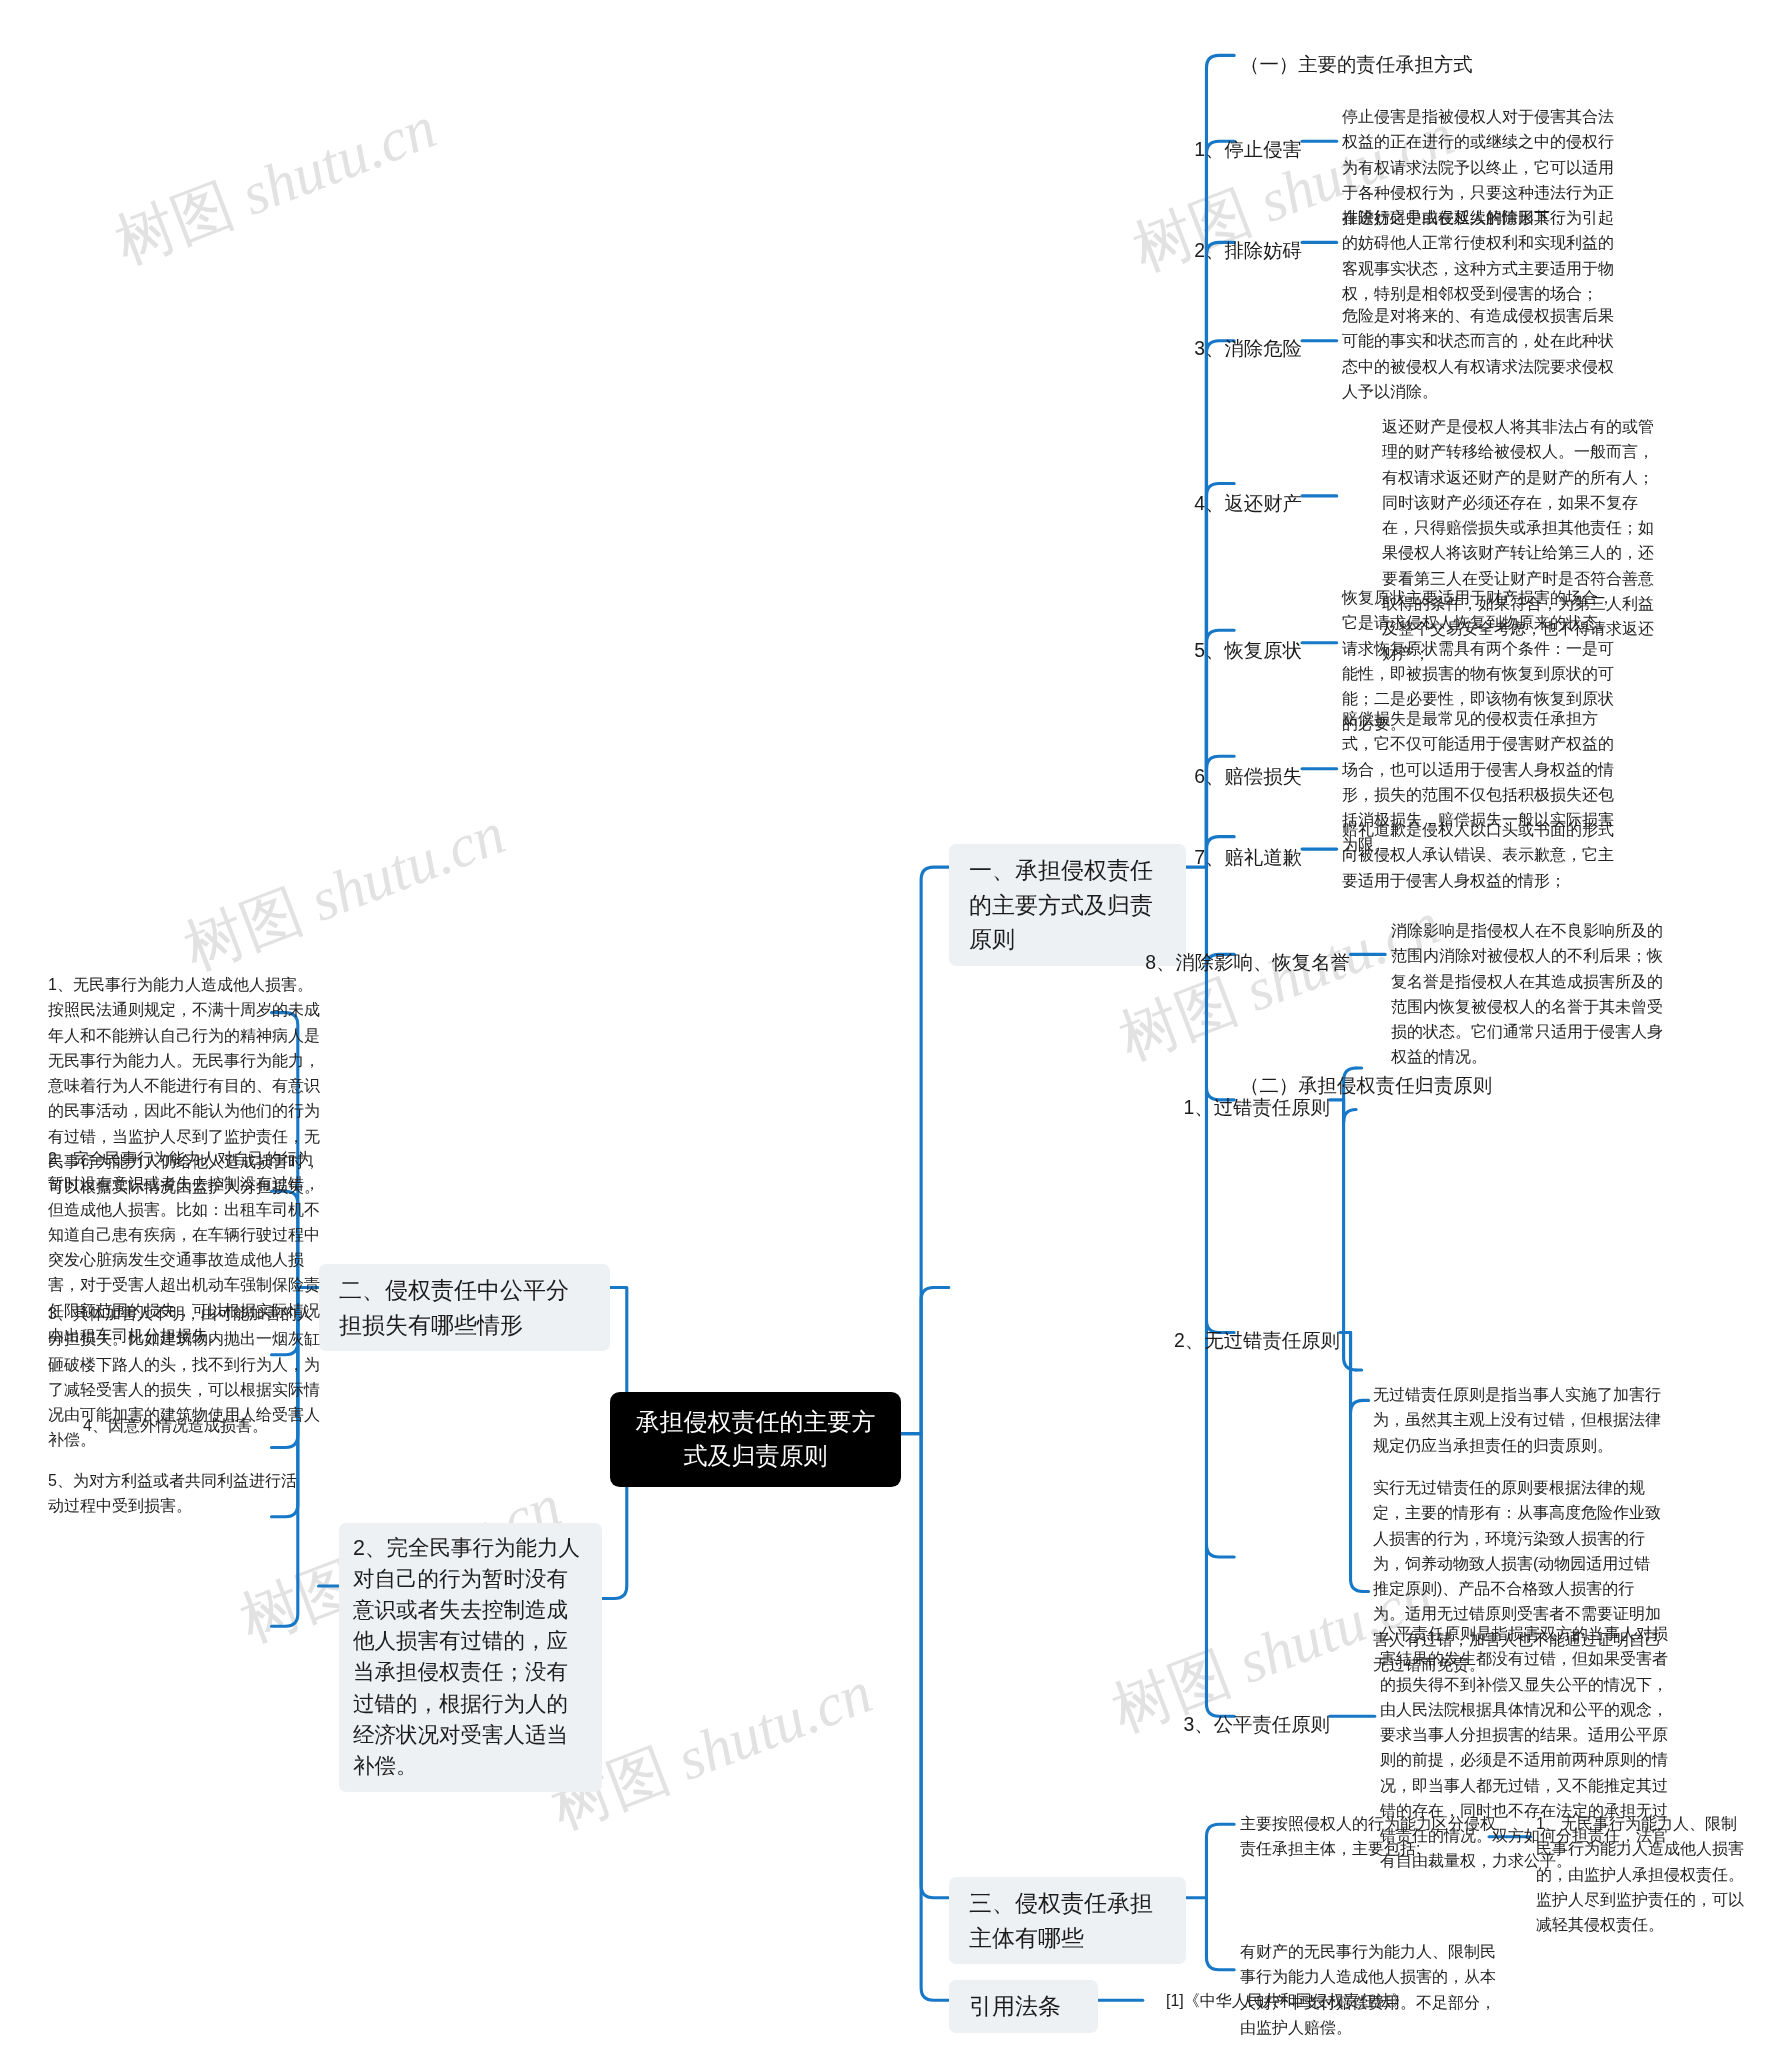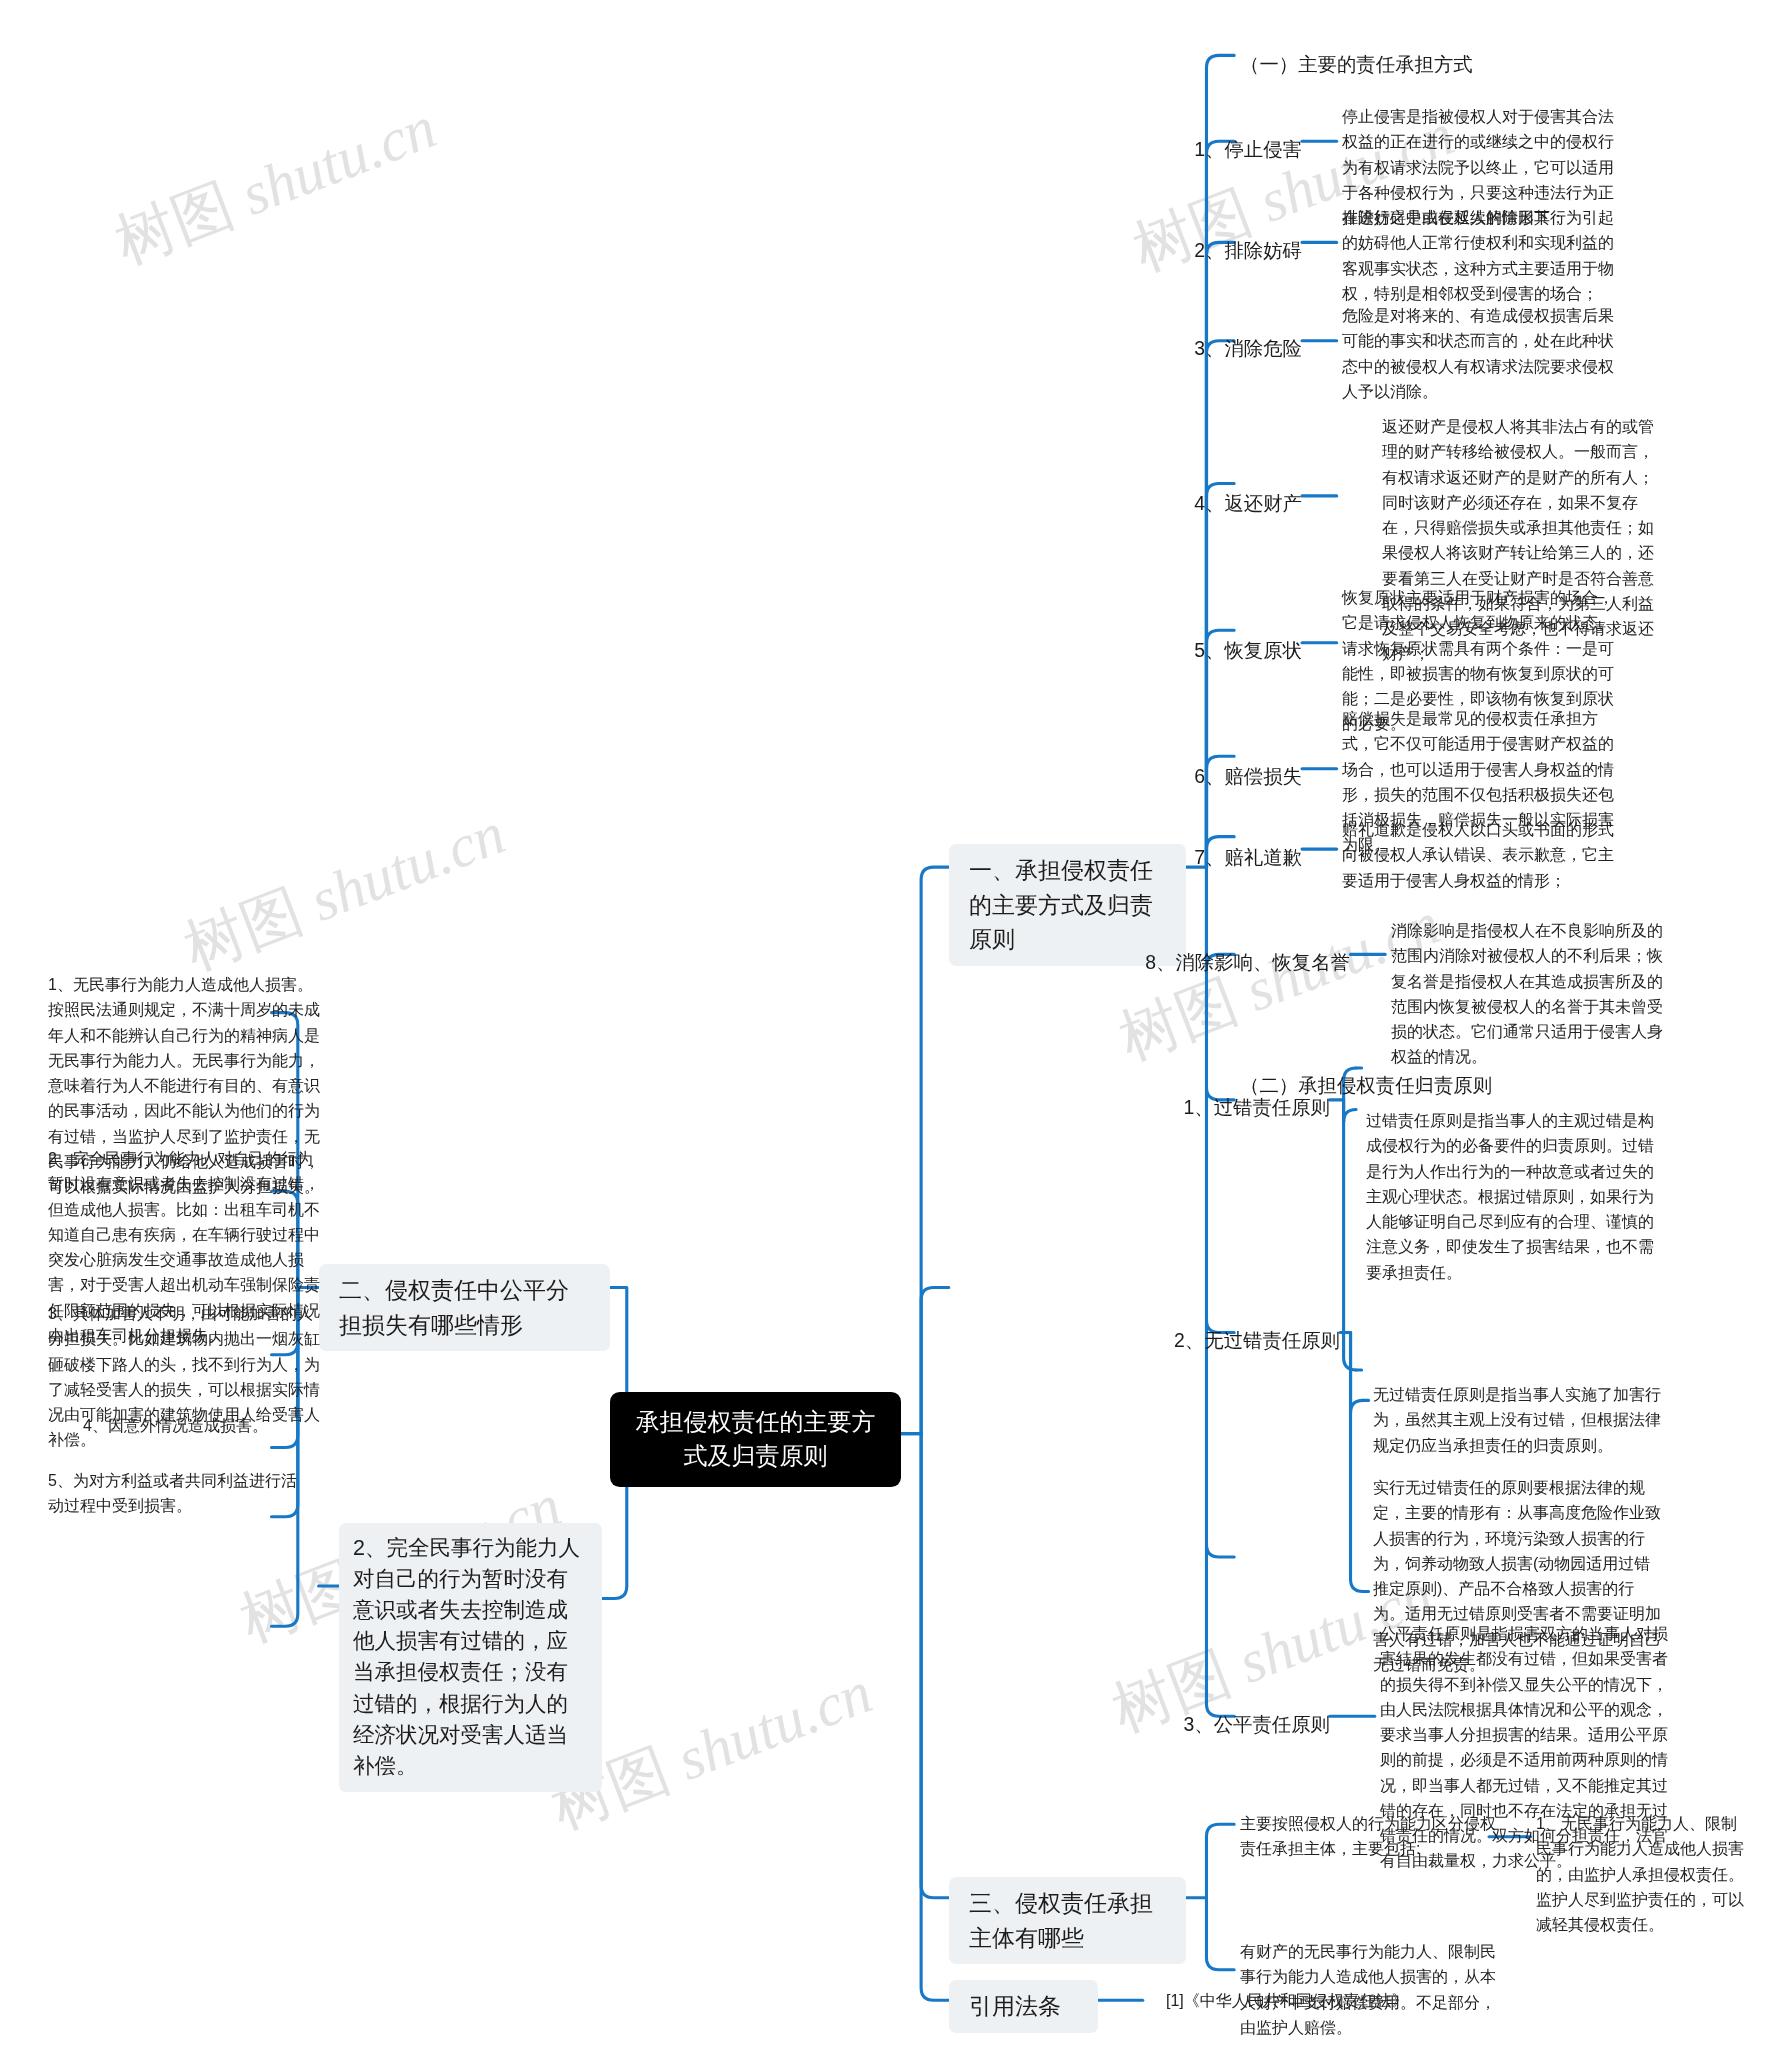--- a/index.html
+++ b/index.html
@@ -139,21 +139,20 @@
   <div class="node lvl2 ta-r" style="left:1108px;top:754px;width:194px;">6、赔偿损失</div>
   <div class="node leaf ta-l" style="left:1342px;top:706px;width:284px;">赔偿损失是最常见的侵权责任承担方式，它不仅可能适用于侵害财产权益的场合，也可以适用于侵害人身权益的情形，损失的范围不仅包括积极损失还包括消极损失，赔偿损失一般以实际损害为限。</div>
 
   <div class="node lvl2 ta-r" style="left:1108px;top:835px;width:194px;">7、赔礼道歉</div>
   <div class="node leaf ta-l" style="left:1342px;top:817px;width:284px;">赔礼道歉是侵权人以口头或书面的形式向被侵权人承认错误、表示歉意，它主要适用于侵害人身权益的情形；</div>
 
   <div class="node lvl2 ta-r" style="left:1087px;top:940px;width:263px;">8、消除影响、恢复名誉</div>
   <div class="node leaf ta-l" style="left:1391px;top:918px;width:277px;">消除影响是指侵权人在不良影响所及的范围内消除对被侵权人的不利后果；恢复名誉是指侵权人在其造成损害所及的范围内恢复被侵权人的名誉于其未曾受损的状态。它们通常只适用于侵害人身权益的情况。</div>
 
   <div class="node lvl2 ta-r" style="left:1129px;top:1085px;width:201px;">1、过错责任原则</div>
-  <div class="node leaf ta-l" style="left:1366px;top:1108px;width:291px;">过错责任原则是指当事人的主观过错是构成侵权行为的必备要件的归责原则。过错是行为人作出行为的一种故意或者过失的主观心理状态。根据过错原则，如果行为人能够证明自己尽到应有的合理、谨慎的注意义务，即使发生了损害结果，也不需要承担责任。</div>
 
   <div class="node lvl2 ta-r" style="left:1132px;top:1318px;width:208px;">2、无过错责任原则</div>
   <div class="node leaf ta-l" style="left:1373px;top:1382px;width:291px;">无过错责任原则是指当事人实施了加害行为，虽然其主观上没有过错，但根据法律规定仍应当承担责任的归责原则。</div>
   <div class="node leaf ta-l" style="left:1373px;top:1475px;width:291px;">实行无过错责任的原则要根据法律的规定，主要的情形有：从事高度危险作业致人损害的行为，环境污染致人损害的行为，饲养动物致人损害(动物园适用过错推定原则)、产品不合格致人损害的行为。适用无过错原则受害者不需要证明加害人有过错，加害人也不能通过证明自己无过错而免责。</div>
 
   <div class="node lvl2 ta-r" style="left:1129px;top:1702px;width:201px;">3、公平责任原则</div>
   <div class="node leaf ta-l" style="left:1380px;top:1621px;width:291px;">公平责任原则是指损害双方的当事人对损害结果的发生都没有过错，但如果受害者的损失得不到补偿又显失公平的情况下，由人民法院根据具体情况和公平的观念，要求当事人分担损害的结果。适用公平原则的前提，必须是不适用前两种原则的情况，即当事人都无过错，又不能推定其过错的存在，同时也不存在法定的承担无过错责任的情况。双方如何分担责任，法官有自由裁量权，力求公平。</div>
 
   <div class="node leaf ta-l" style="left:48px;top:972px;width:274px;">1、无民事行为能力人造成他人损害。按照民法通则规定，不满十周岁的未成年人和不能辨认自己行为的精神病人是无民事行为能力人。无民事行为能力，意味着行为人不能进行有目的、有意识的民事活动，因此不能认为他们的行为有过错，当监护人尽到了监护责任，无民事行为能力人仍给他人造成损害时，可以根据实际情况由监护人分担损失。</div>
 

